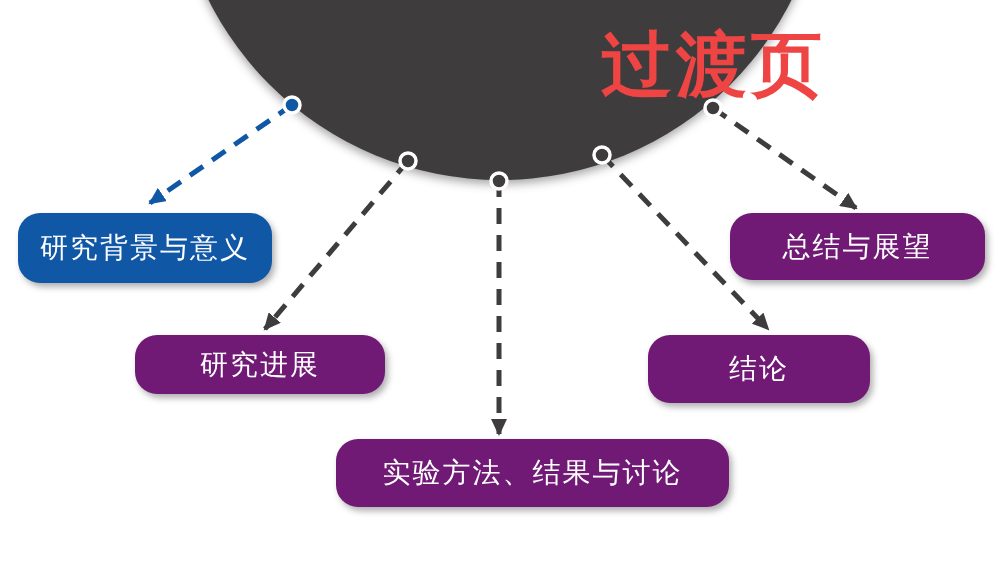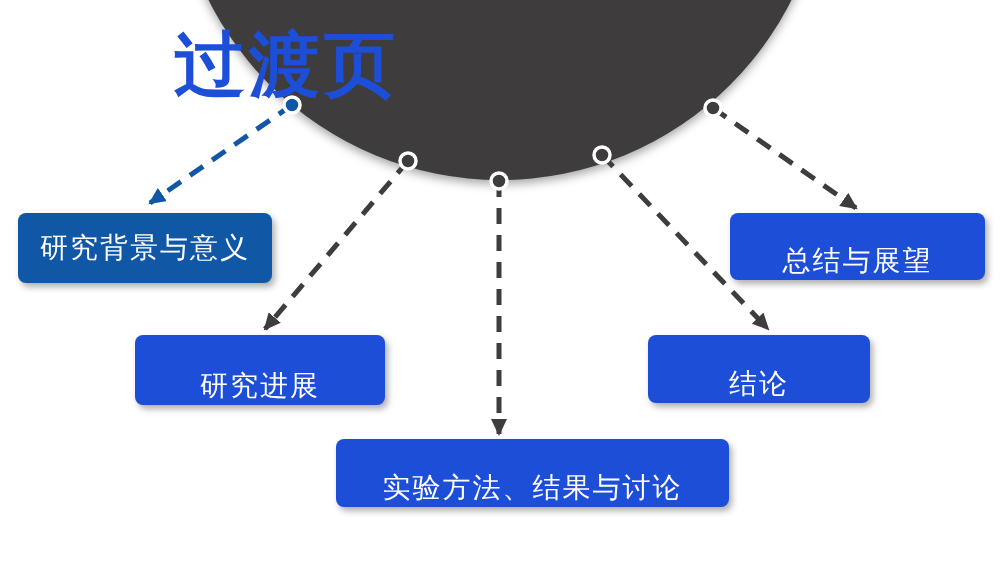--- a/index.html
+++ b/index.html
@@ -24,22 +24,22 @@
     border-radius: 50%;
     background: #3e3c3c;
     box-shadow: 0 4px 10px rgba(60,60,60,0.45);
     z-index: 1;
   }
   .slide-title {
     position: absolute;
     left: 174px;
     top: 24px;
     width: 652px;
-    text-align: left;
-    color: #1d4ed8;
+    text-align: right;
+    color: #ef4444;
     font-size: 71px;
     font-weight: bold;
     letter-spacing: 4px;
     line-height: 1.15;
     z-index: 2;
     font-family: "Liberation Sans", sans-serif;
   }
   .overlay {
     position: absolute;
     left: 0;
@@ -55,33 +55,33 @@
   .connector.blue { stroke: #1057a6; }
   .rim-dot { stroke: #ffffff; stroke-width: 3.5; }
   .rim-dot.dark { fill: #3e3c3c; }
   .rim-dot.blue { fill: #1057a6; }
   .node {
     position: absolute;
     z-index: 4;
     display: flex;
     align-items: center;
     justify-content: center;
-    border-radius: 8px;
+    border-radius: 22px;
     color: #ffffff;
     font-size: 28px;
     font-family: "Liberation Serif", serif;
     box-shadow: 3px 4px 6px rgba(80,80,80,0.45);
     cursor: default;
     letter-spacing: 2px;
     white-space: nowrap;
   }
-  .node.dark { background: #1d4ed8; align-items: flex-end; }
+  .node.dark { background: #701a75; }
   .node.blue { background: #1057a6; }
   .node-1 { left: 18px;  top: 213px; width: 254px; height: 70px; }
-  .node-2 { left: 135px; top: 335px; width: 250px; height: 70px; }
+  .node-2 { left: 135px; top: 335px; width: 250px; height: 59px; }
   .node-3 { left: 336px; top: 439px; width: 393px; height: 68px; }
   .node-4 { left: 648px; top: 335px; width: 222px; height: 68px; }
   .node-5 { left: 730px; top: 213px; width: 255px; height: 67px; }
 </style>
 </head>
 <body>
 
 <div class="slide">
 
   <div class="title-circle"></div>

